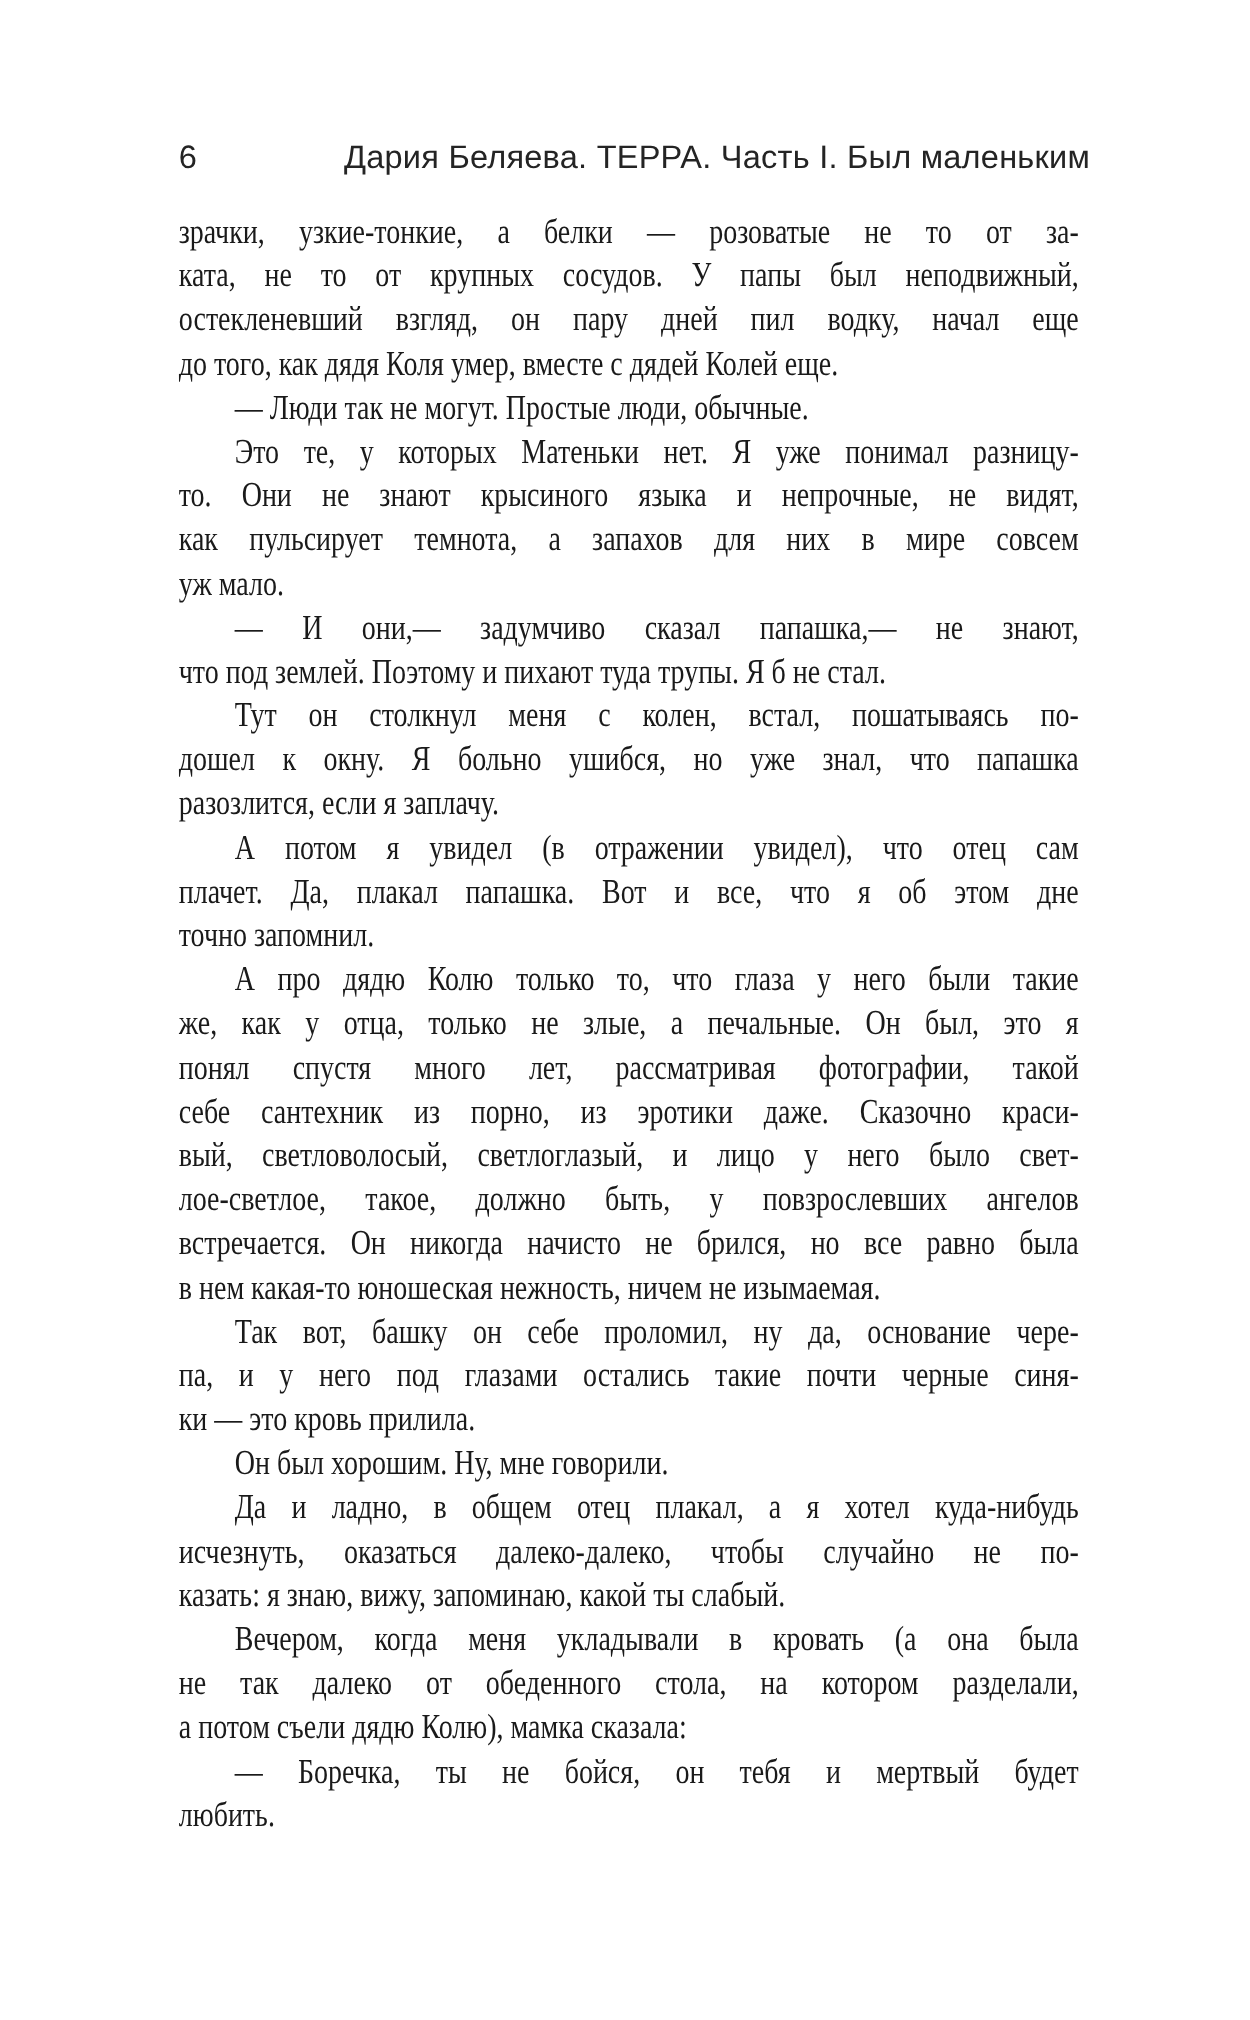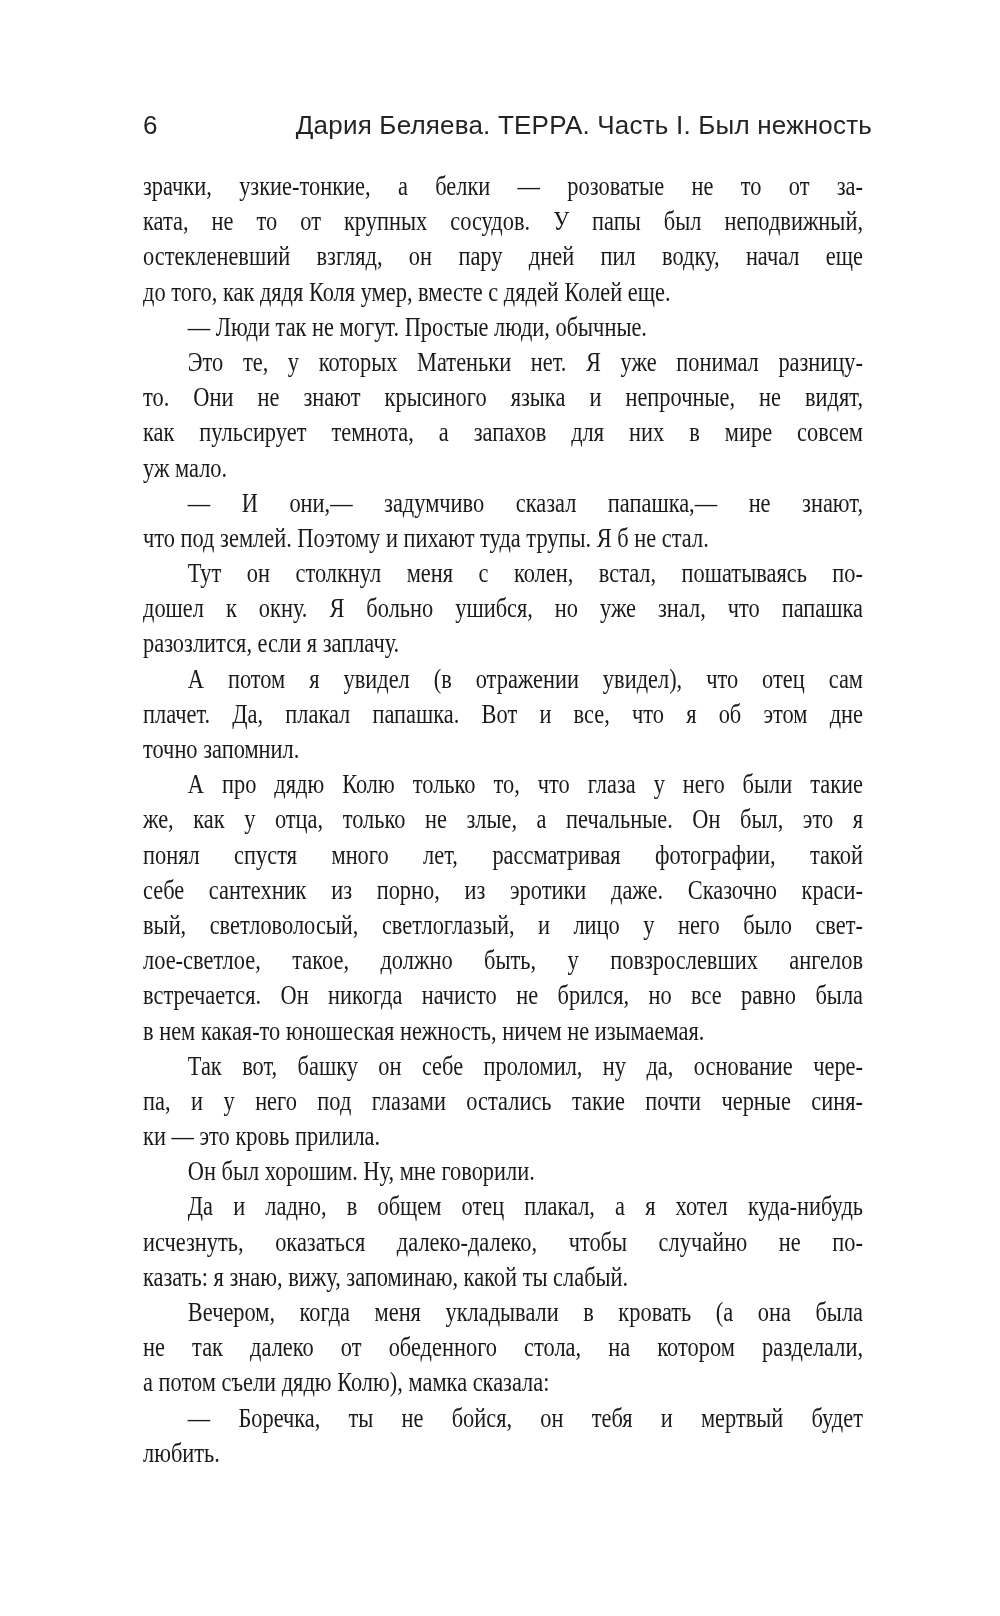--- a/index.html
+++ b/index.html
@@ -55,21 +55,21 @@
   .line.indent {
     text-indent: 56px;          
   }
 </style>
 </head>
 <body>
 
 <div class="page" style="background: rgb(255, 255, 255);">
   <div class="running-header" style="color: rgb(36, 36, 36);">
     <span class="page-number">6</span>
-    <span class="running-title">Дария Беляева. ТЕРРА. Часть I. Был нежность</span>
+    <span class="running-title">Дария Беляева. ТЕРРА. Часть I. Был маленьким</span>
   </div>
 
   <div class="text-block" style="color: rgb(26, 26, 26);">
       <div class="line">зрачки, узкие-тонкие, а белки — розоватые не то от за-</div>
       <div class="line">ката, не то от крупных сосудов. У папы был неподвижный,</div>
       <div class="line">остекленевший взгляд, он пару дней пил водку, начал еще</div>
       <div class="line last">до того, как дядя Коля умер, вместе с дядей Колей еще.</div>
       <div class="line indent last">—  Люди так не могут. Простые люди, обычные.</div>
       <div class="line indent">Это те, у которых Матеньки нет. Я уже понимал разницу-</div>
       <div class="line">то. Они не знают крысиного языка и непрочные, не видят,</div>

